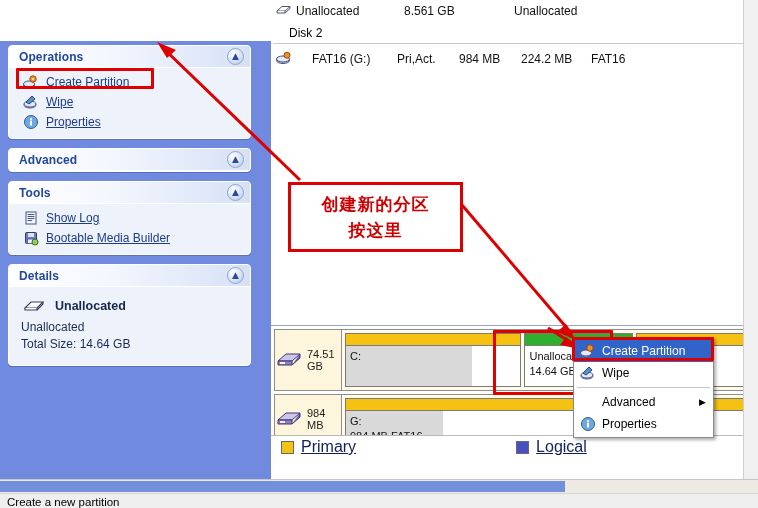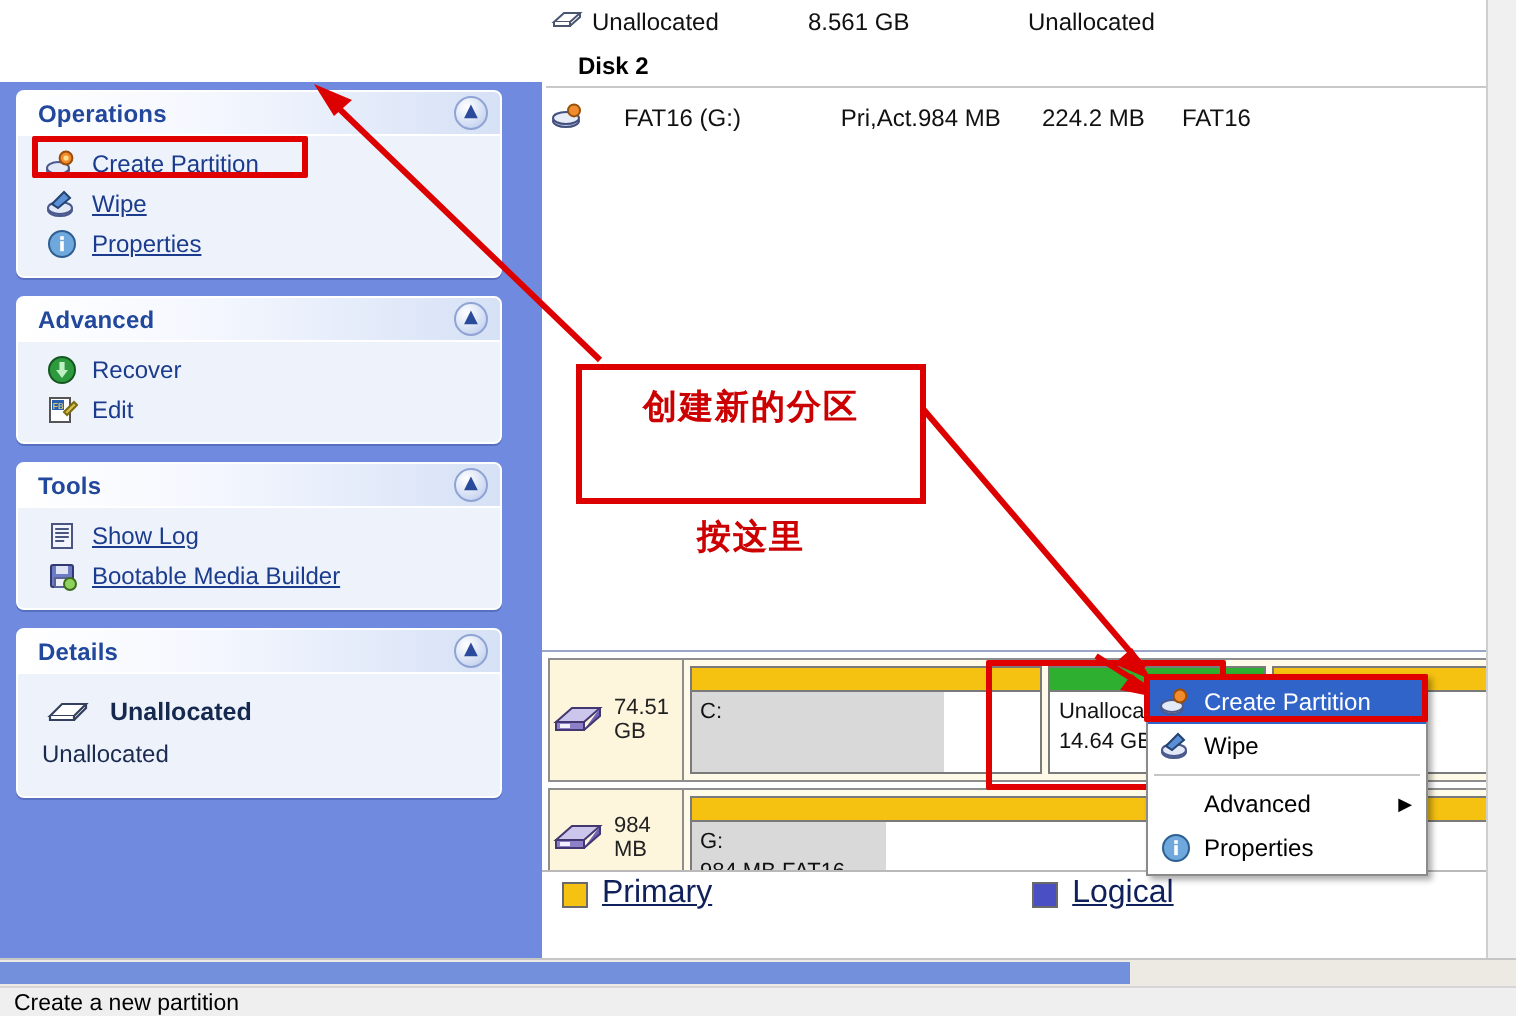--- a/index.html
+++ b/index.html
@@ -74,21 +74,21 @@
   .det-head{display:flex;align-items:center;gap:8px;padding:6px 0 4px 12px;}
   .det-head .t{font-weight:bold;font-size:12.5px;color:#15294f;}
   .det-line{padding-left:12px;font-size:12px;color:#1b2b50;line-height:17px;}
 
   
   .main{position:absolute;left:271px;top:0;width:487px;height:479px;background:#ffffff;}
   .list-area{position:absolute;left:0;top:0;width:487px;height:90px;background:#fff;overflow:hidden;}
   .row{display:flex;align-items:center;height:22px;font-size:12px;color:#111;}
   .row .ic{width:18px;height:16px;margin:0 3px 0 2px;flex:none;}
   .cell{white-space:nowrap;overflow:hidden;}
-  .disk-head{font-weight:bold;font-size:12px;color:#000;padding-left:18px;height:21px;display:flex;align-items:center;}
+  .disk-head{font-weight:normal;font-size:12px;color:#000;padding-left:18px;height:21px;display:flex;align-items:center;}
   .hr{height:1px;background:#c9c9c9;margin:0 6px 0 2px;}
 
   
   .map{
     position:absolute;left:0;top:325px;width:487px;height:133px;
     background:#ffffff;border-top:1px solid #9aa6c6;
     box-sizing:border-box;
   }
   .diskrow{
     display:flex;height:62px;box-sizing:border-box;
@@ -131,21 +131,21 @@
 
   
   .callout{
     position:absolute;left:288px;top:182px;width:175px;height:70px;
     border:3px solid #dd0000;background:#ffffff;box-sizing:border-box;
     display:flex;flex-direction:column;align-items:center;justify-content:center;
     z-index:30;
   }
   .callout span{
     color:#cc0000;font-weight:bold;font-size:17px;line-height:26px;
-    font-family:"DejaVu Sans","Liberation Sans",sans-serif;letter-spacing:1px;margin-top:39px;
+    font-family:"DejaVu Sans","Liberation Sans",sans-serif;letter-spacing:1px;
   }
   .arrowsvg{position:absolute;left:0;top:0;width:758px;height:508px;pointer-events:none;z-index:35;}
 
   
   .vscroll{
     position:absolute;left:743px;top:0;width:15px;height:479px;background:#f0f0f0;border-left:1px solid #cfcfcf;
   }
   .hscroll{
     position:absolute;left:0;top:479px;width:758px;height:14px;background:#eceae3;
     border-top:1px solid #c6c6c6;
@@ -203,42 +203,20 @@
           <span class="lbl">Properties</span>
         </div>
       </div>
       <div class="redbox" style="left:16px;top:27px;width:138px;height:21px;"></div>
     </div>
 
     <div class="panel">
       <div class="panel-header">
         <div class="panel-title">Advanced</div>
         <div class="chev">▲</div>
-      </div>
-      <div class="panel-body">
-        <div class="item">
-          <span class="ico">
-            <svg width="16" height="16" viewBox="0 0 16 16">
-              <circle cx="8" cy="8" r="6.5" fill="#2e9a3e" stroke="#14581f"></circle>
-              <path d="M8 3 L11 7 H9.3 V11 H6.7 V7 H5 Z" fill="#bff0c4" transform="rotate(180 8 7.5)"></path>
-            </svg>
-          </span>
-          <span class="lbl nolink">Recover</span>
-        </div>
-        <div class="item">
-          <span class="ico">
-            <svg width="16" height="16" viewBox="0 0 16 16">
-              <rect x="2" y="2" width="10" height="12" fill="#ffffff" stroke="#555"></rect>
-              <rect x="3" y="3" width="6" height="5" fill="#2b5fb0"></rect>
-              <text x="3.4" y="7.3" font-size="4.2" fill="#ffe36e" font-family="Liberation Sans,sans-serif">FB</text>
-              <path d="M9 9 L14 4 L15.5 5.5 L10.5 10.5 Z" fill="#d7c14a" stroke="#7d6c14"></path>
-            </svg>
-          </span>
-          <span class="lbl nolink">Edit</span>
-        </div>
       </div>
     </div>
 
     <div class="panel">
       <div class="panel-header">
         <div class="panel-title">Tools</div>
         <div class="chev">▲</div>
       </div>
       <div class="panel-body">
         <div class="item">
@@ -277,20 +255,21 @@
           <span class="ico" style="width:26px;height:18px;">
             <svg width="26" height="18" viewBox="0 0 26 18">
               <path d="M4 11 L10 5 H22 L16 11 Z" fill="#ffffff" stroke="#33405e" stroke-width="1.1"></path>
               <path d="M4 11 L4 13 L16 13 L16 11" fill="#ffffff" stroke="#33405e" stroke-width="1.1"></path>
               <path d="M16 13 L22 7 L22 5" fill="none" stroke="#33405e" stroke-width="1.1"></path>
             </svg>
           </span>
           <span class="t">Unallocated</span>
         </div>
         <div class="det-line">Unallocated</div>
+        <div class="det-line">Total Size: 14.64 GB</div>
       </div>
     </div>
 
   </div>
 
   <div class="main">
 
     <div class="list-area">
       <div class="row" style="padding-left:2px;">
         <span class="ic">
@@ -308,21 +287,21 @@
       <div class="hr"></div>
       <div class="row" style="padding-left:2px;margin-top:4px;">
         <span class="ic">
           <svg width="18" height="14" viewBox="0 0 18 14">
             <ellipse cx="8" cy="9.5" rx="6.5" ry="3" fill="#c6cee8" stroke="#43507e"></ellipse>
             <ellipse cx="8" cy="8" rx="6.5" ry="3" fill="#e7ecf9" stroke="#43507e"></ellipse>
             <circle cx="12" cy="4.2" r="3" fill="#f08b30" stroke="#95500c"></circle>
           </svg>
         </span>
         <span class="cell" style="width:85px;margin-left:16px;">FAT16 (G:)</span>
-        <span class="cell" style="width:62px;text-align:right;">Pri,Act.</span>
+        <span class="cell" style="width:62px;">Pri,Act.</span>
         <span class="cell" style="width:62px;">984 MB</span>
         <span class="cell" style="width:70px;">224.2 MB</span>
         <span class="cell">FAT16</span>
       </div>
     </div>
 
     <div class="map">
 
       <div class="diskrow">
         <div class="diskinfo">

